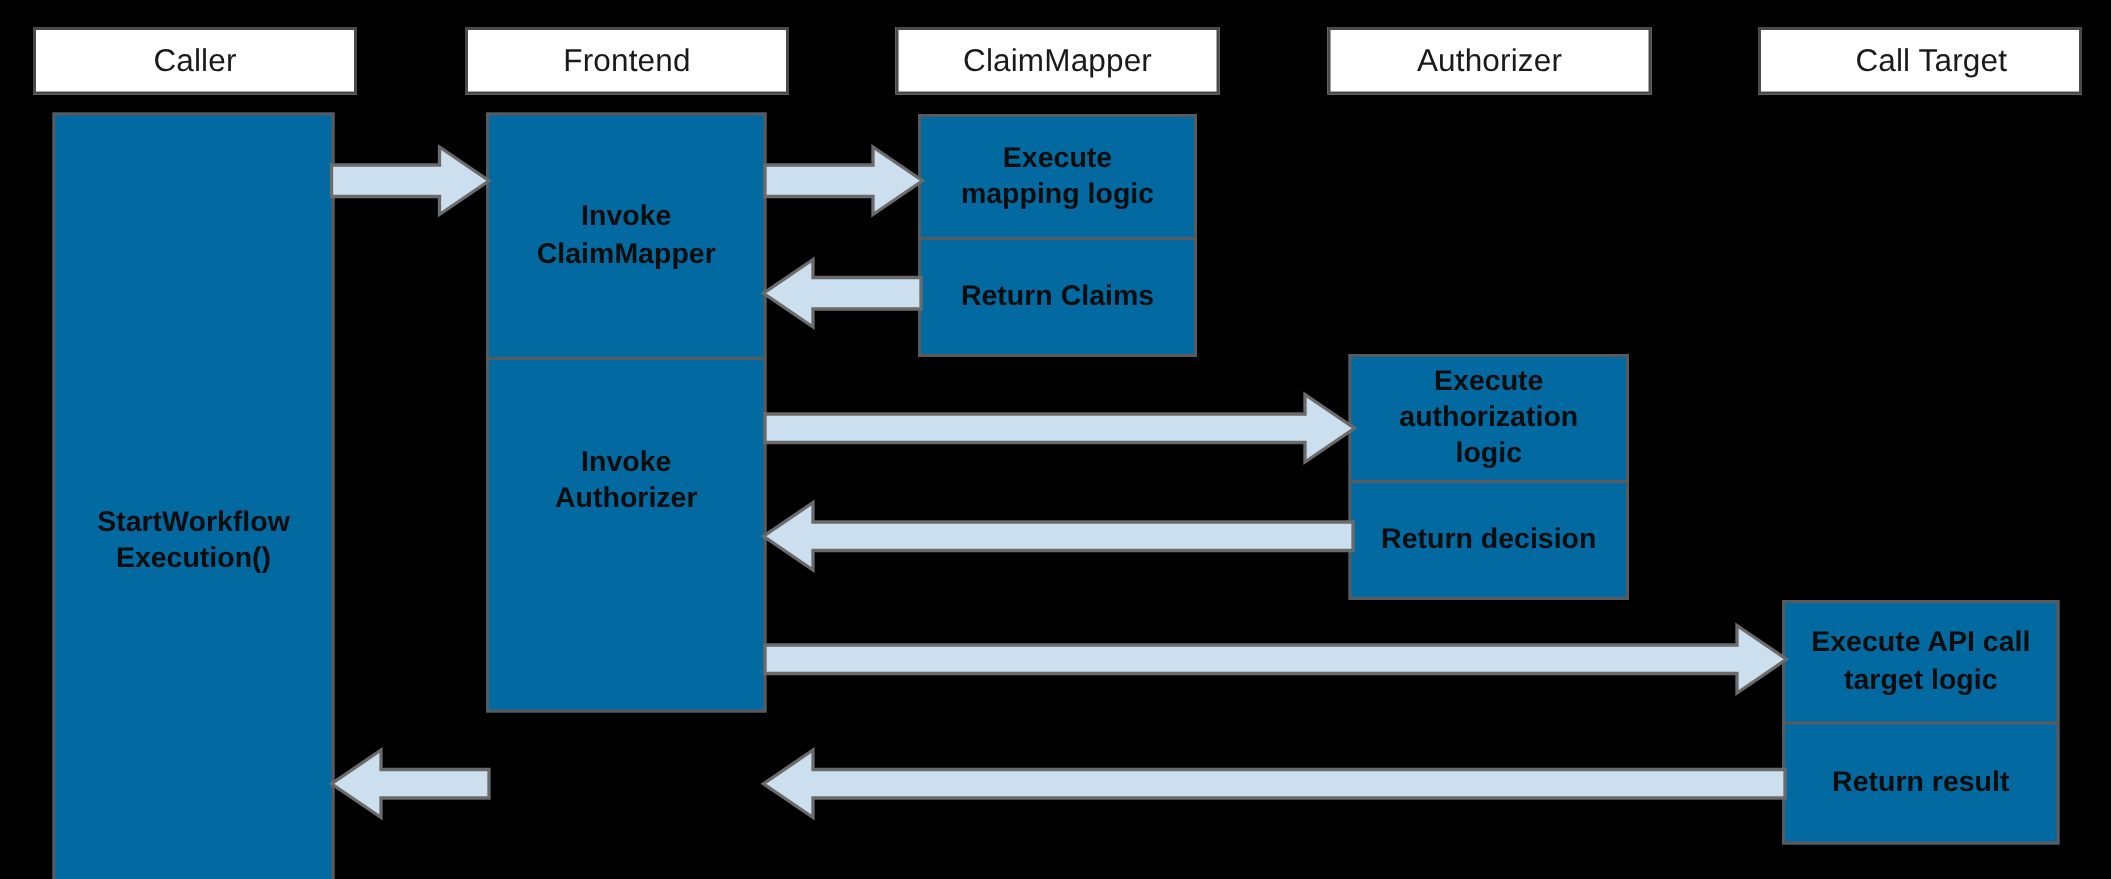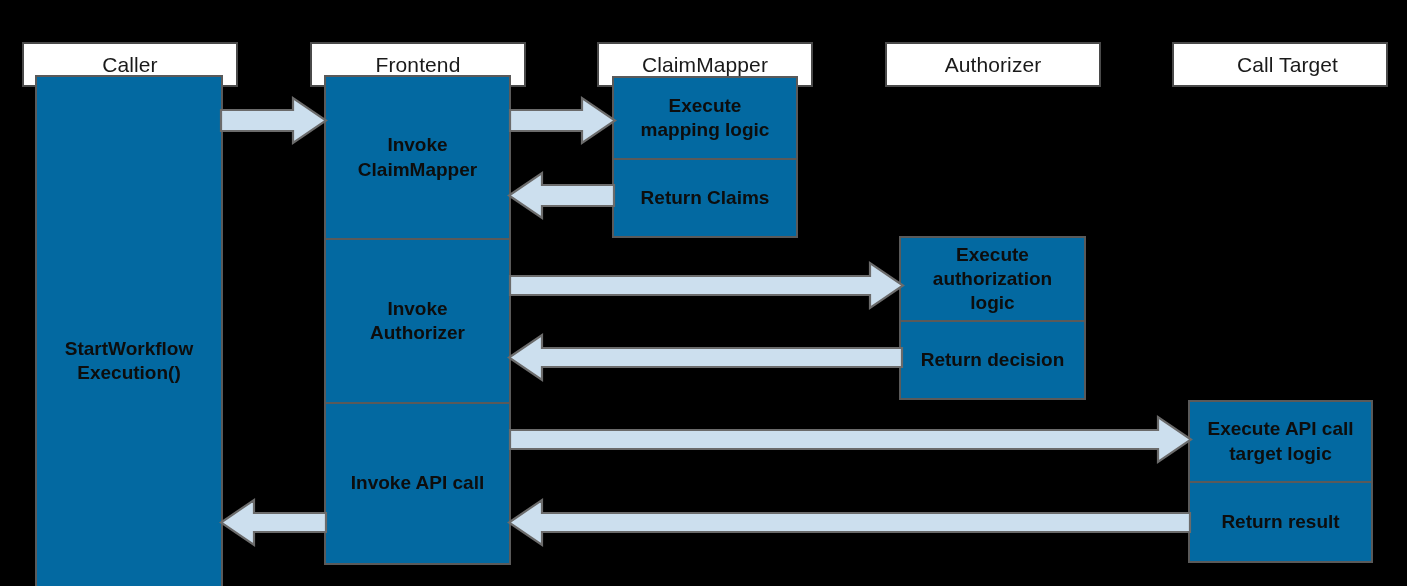--- a/index.html
+++ b/index.html
@@ -20,21 +20,20 @@
     background: #ffffff;
     border: 2px solid #4a4a4a;
     box-sizing: border-box;
     display: flex;
     align-items: center;
     justify-content: center;
     color: #1a1a1a;
     font-size: 21px;
     font-weight: 400;
     letter-spacing: 0.1px;
-    margin-top: 24px;
   }
   .activation {
     position: absolute;
     background: #0369a1;
     border: 2px solid #5a5a5a;
     box-sizing: border-box;
     display: flex;
     flex-direction: column;
   }
   .act-cell {
@@ -82,24 +81,23 @@
     <span>Authorizer</span>
   </div>
   <div class="lane-header" style="left:1172px; top:18px; width:216px; height:45px;padding-left:15px;">
     <span>Call Target</span>
   </div>
 
   <div class="activation" style="left:35px; top:75px; width:188px; height:572px;">
     <div class="act-cell">StartWorkflow<br>Execution()</div>
   </div>
 
-  <div class="activation" style="left:324px; top:75px; width:187px; height:490px;">
+  <div class="activation" style="left:324px; top:75px; width:187px; height:400px;">
     <div class="act-cell" style="flex:0 0 161px;">Invoke<br>ClaimMapper</div>
     <div class="act-cell" style="flex:0 0 164px;">Invoke<br>Authorizer</div>
-    <div class="act-cell">Invoke API call</div>
   </div>
 
   <div class="activation" style="left:612px; top:76px; width:186px; height:162px;">
     <div class="act-cell" style="flex:0 0 80px;">Execute<br>mapping logic</div>
     <div class="act-cell">Return Claims</div>
   </div>
 
   <div class="activation" style="left:899px; top:236px; width:187px; height:164px;">
     <div class="act-cell" style="flex:0 0 82px;">Execute<br>authorization<br>logic</div>
     <div class="act-cell">Return decision</div>

